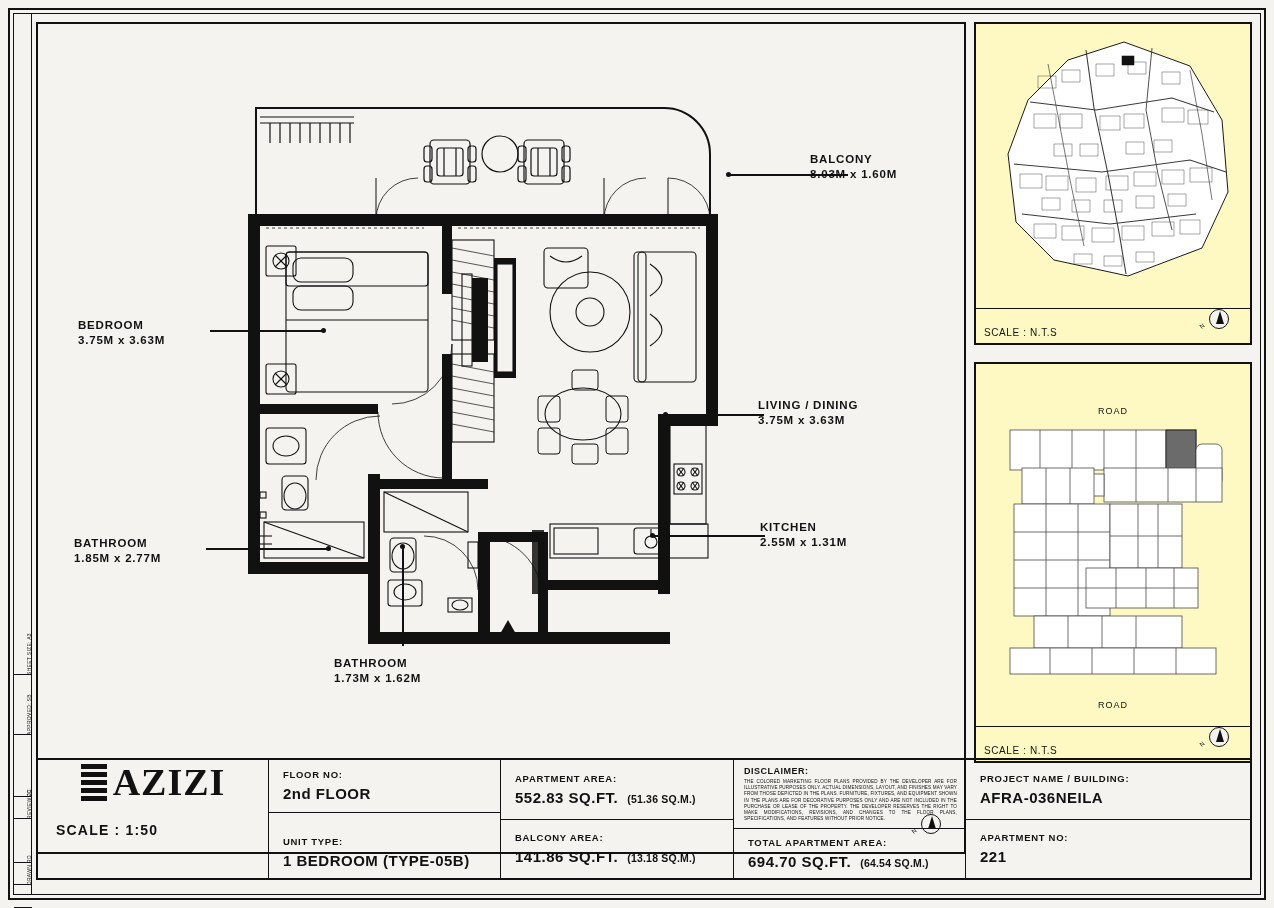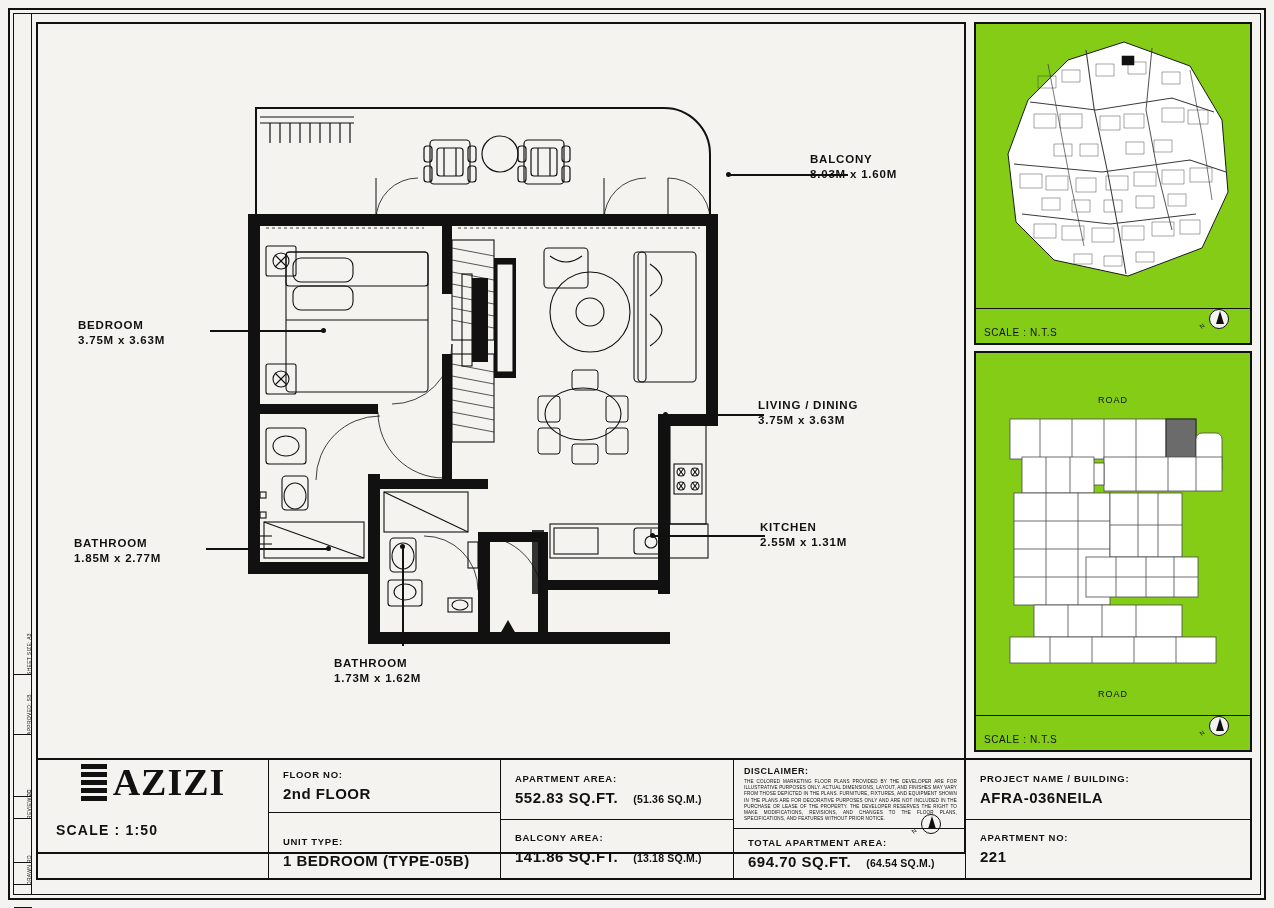--- a/index.html
+++ b/index.html
@@ -71,25 +71,25 @@
     width: 930px; height: 832px;
     border: 2px solid #111;
     background: #f4f3ef;
     box-sizing: border-box;
   }
 
   
   .panel {
     position: absolute;
     border: 2px solid #111;
-    background: #84cc16;
+    background: #fef9c3;
     box-sizing: border-box;
   }
   #site-panel { left: 974px; top: 22px; width: 278px; height: 323px; }
-  #key-panel  { left: 974px; top: 351px; width: 278px; height: 401px; }
+  #key-panel  { left: 974px; top: 362px; width: 278px; height: 401px; }
 
   .panel-scale {
     position: absolute;
     left: 8px; bottom: 5px;
     font-size: 10px;
     letter-spacing: 0.6px;
     color: #111;
   }
   .panel-divider {
     position: absolute;
@@ -218,21 +218,21 @@
   .tb-val {
     font-size: 15px;
     font-weight: bold;
     letter-spacing: 0.5px;
     color: #111;
   }
   .tb-val .sub {
     font-size: 10.5px;
     font-weight: bold;
     letter-spacing: 0.2px;
-    margin-left: 15px;
+    margin-left: 9px;
   }
   .tb-name-row { display: flex; align-items: center; }
 
   .disclaimer-cell {
     padding: 6px 8px 6px 10px;
     box-sizing: border-box;
     height: 100%;
     display: flex;
     flex-direction: column;
     justify-content: flex-start;

